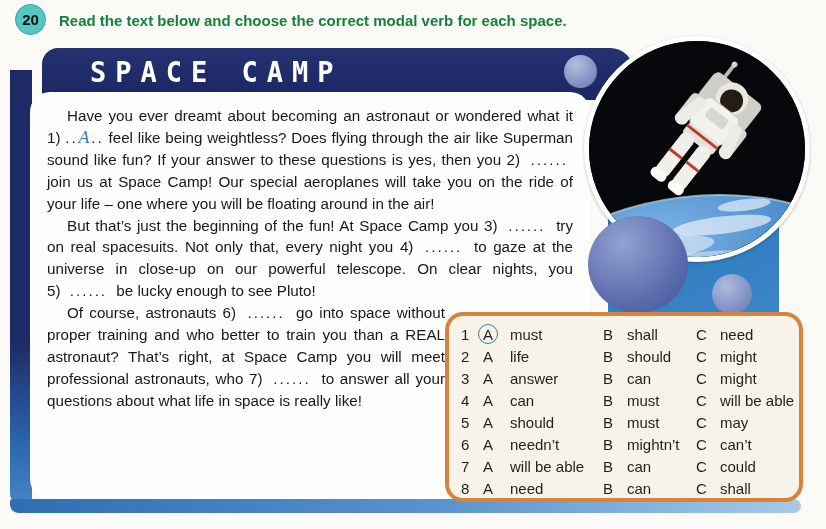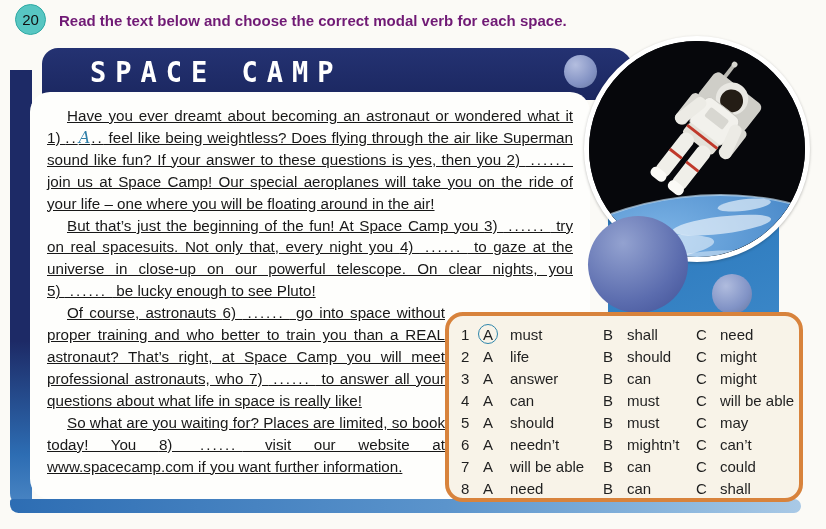--- a/index.html
+++ b/index.html
@@ -7,25 +7,25 @@
   body {
     position:relative; width:826px; height:529px;
     background:#fbfaf6; overflow:hidden;
     font-family:"Liberation Sans", sans-serif; color:#1a1a1a;
   }
   
   .exercise-badge {
     position:absolute; left:15px; top:4px; width:31px; height:31px;
     background:#57c6c2; border:1px solid #2fa9a4; border-radius:50%;
     display:flex; align-items:center; justify-content:center;
-    font-weight:normal; font-size:15px; color:#111;
+    font-weight:bold; font-size:15px; color:#111;
   }
   .instruction {
     position:absolute; left:59px; top:12px; width:720px;
-    font-weight:bold; font-size:15px; color:#701a75;
+    font-weight:bold; font-size:15px; color:#15803d;
   }
   
   .banner {
     position:absolute; left:10px; top:48px; width:592px; height:52px;
     background:linear-gradient(180deg,#243272,#1b2760);
     border-radius:16px 24px 24px 0; z-index:1;margin-left:32px;
   }
   .banner-title {
     position:absolute; left:48px; top:9px;
     color:#fff; font-family:"DejaVu Sans Mono", monospace;
@@ -48,21 +48,21 @@
     z-index:1;
   }
   .text-box {
     position:absolute; left:30px; top:92px; width:560px; height:407px;
     background:#fefefc; border-radius:20px; z-index:2;
     padding:13px 17px 0 17px;
   }
   
   .para {
     font-size:15.2px; line-height:21.9px; text-align:justify;
-    text-indent:20px; color:#181818;text-decoration:underline;
+    text-indent:20px; color:#181818;
   }
   .para.narrow { max-width:398px; }
   .gap-dots { letter-spacing:2px; }
   .gap-fill {
     font-family:"DejaVu Serif", serif; font-style:italic;
     color:#2f7fa8; font-size:16px; padding:0 1px;
   }
   
   .sphere { position:absolute; border-radius:50%; }
   .sphere-banner {
@@ -116,21 +116,20 @@
   <div class="banner-title">SPACE CAMP</div>
 </div>
 <div class="left-strip"></div>
 <div class="bottom-strip"></div>
 <div class="right-panel"></div>
 
 <div class="text-box" id="passage">
     <p class="para">Have you ever dreamt about becoming an astronaut or wondered what it <span>1)&nbsp;<span class="gap-dots">..</span><span class="gap-fill">A</span><span class="gap-dots">..</span></span> feel like being weightless? Does flying through the air like Superman sound like fun? If your answer to these questions is yes, then you <span>2)&nbsp;<span class="gap-dots"> ...... </span></span> join us at Space Camp! Our special aeroplanes will take you on the ride of your life – one where you will be floating around in the air!</p>
     <p class="para">But that’s just the beginning of the fun! At Space Camp you <span>3)&nbsp;<span class="gap-dots"> ...... </span></span> try on real spacesuits. Not only that, every night you <span>4)&nbsp;<span class="gap-dots"> ...... </span></span> to gaze at the universe in close-up on our powerful telescope. On clear nights, you <span>5)&nbsp;<span class="gap-dots"> ...... </span></span> be lucky enough to see Pluto!</p>
     <p class="para narrow">Of course, astronauts <span>6)&nbsp;<span class="gap-dots"> ...... </span></span> go into space without proper training and who better to train you than a REAL astronaut? That’s right, at Space Camp you will meet professional astronauts, who <span>7)&nbsp;<span class="gap-dots"> ...... </span></span> to answer all your questions about what life in space is really like!</p>
-    <p class="para narrow">So what are you waiting for? Places are limited, so book today! You <span>8)&nbsp;<span class="gap-dots"> ...... </span></span> visit our website at www.spacecamp.com if you want further information.</p>
   </div>
 
 <div class="sphere sphere-banner"></div>
 <div class="sphere sphere-small"></div>
 
 <div class="photo-circle">
   <svg viewBox="0 0 226 226">
     <defs>
       <radialGradient id="earthG" cx="42%" cy="18%" r="90%">
         <stop offset="0" stop-color="#7fb6e8"></stop>

